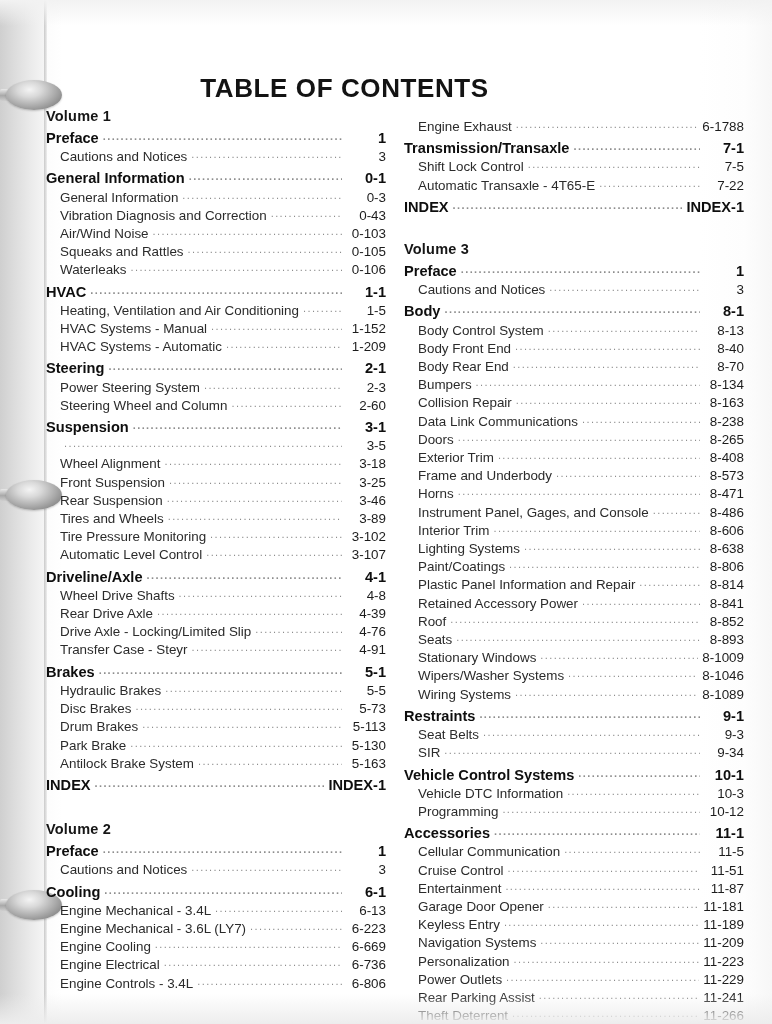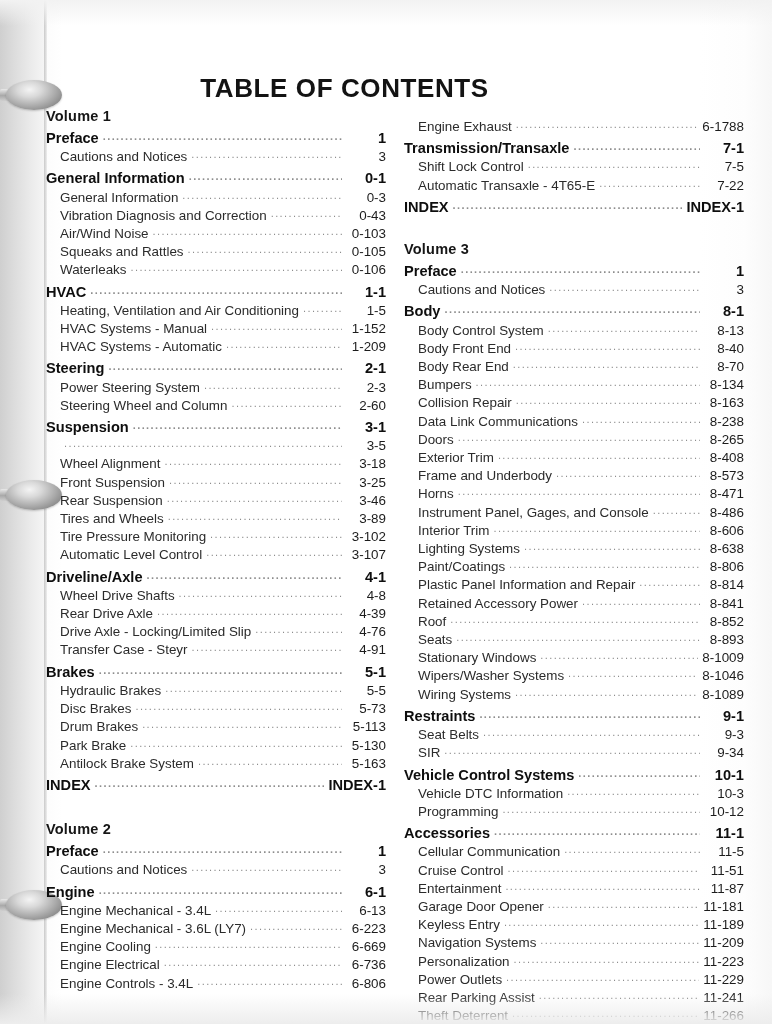--- a/index.html
+++ b/index.html
@@ -367,21 +367,21 @@
             <span class="etitle">Preface</span>
             <span class="leader"></span>
             <span class="pg">1</span>
           </li>
           <li class="entry sub">
             <span class="etitle">Cautions and Notices</span>
             <span class="leader"></span>
             <span class="pg">3</span>
           </li>
           <li class="entry major">
-            <span class="etitle">Engine</span>
+            <span class="etitle">Cooling</span>
             <span class="leader"></span>
             <span class="pg">6-1</span>
           </li>
           <li class="entry sub">
             <span class="etitle">Engine Mechanical - 3.4L</span>
             <span class="leader"></span>
             <span class="pg">6-13</span>
           </li>
           <li class="entry sub">
             <span class="etitle">Engine Mechanical - 3.6L (LY7)</span>

